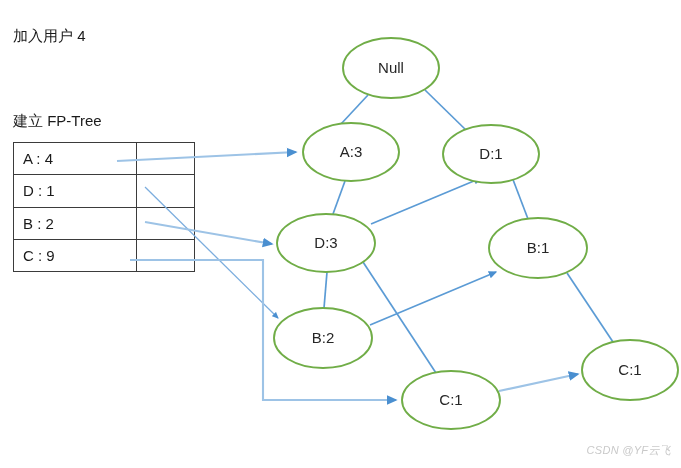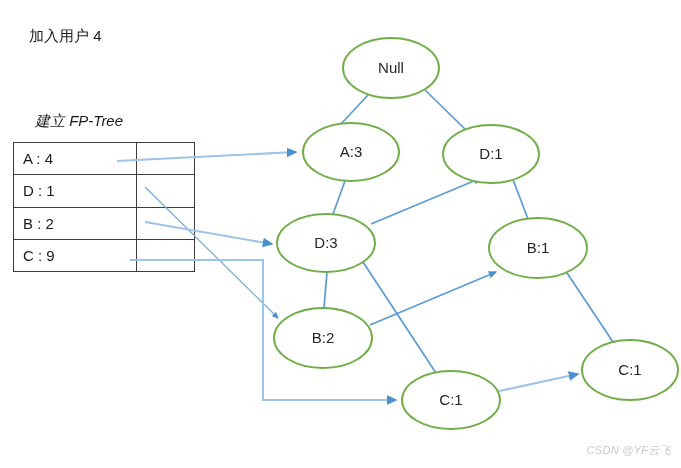--- a/index.html
+++ b/index.html
@@ -16,24 +16,23 @@
     height: 468px;
     background: #ffffff;
     overflow: hidden;
   }
   .caption {
     position: absolute;
     color: #1a1a1a;
     font-size: 15px;
     line-height: 19px;
     white-space: nowrap;
-    margin-left: 16px;
   }
   #caption-join   { left: 13px; top: 26px; }
-  #caption-build  { left: 19px; top: 111px; font-style: italic; }
+  #caption-build  { left: 13px; top: 111px; }
 
   
   #header-table {
     position: absolute;
     left: 13px;
     top: 142px;
     width: 157px;
     height: 125px;
     border-collapse: collapse;
     table-layout: fixed;

